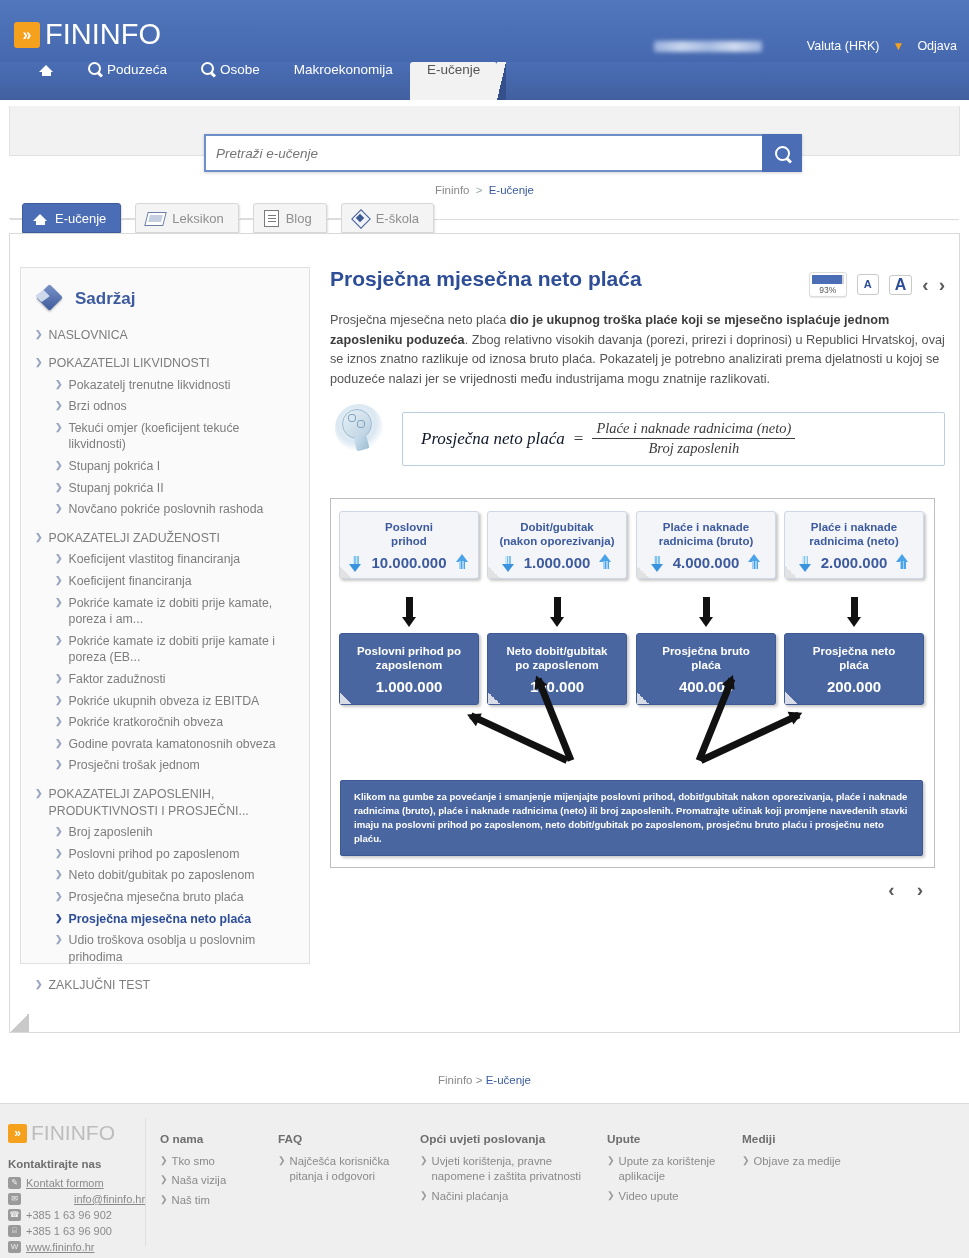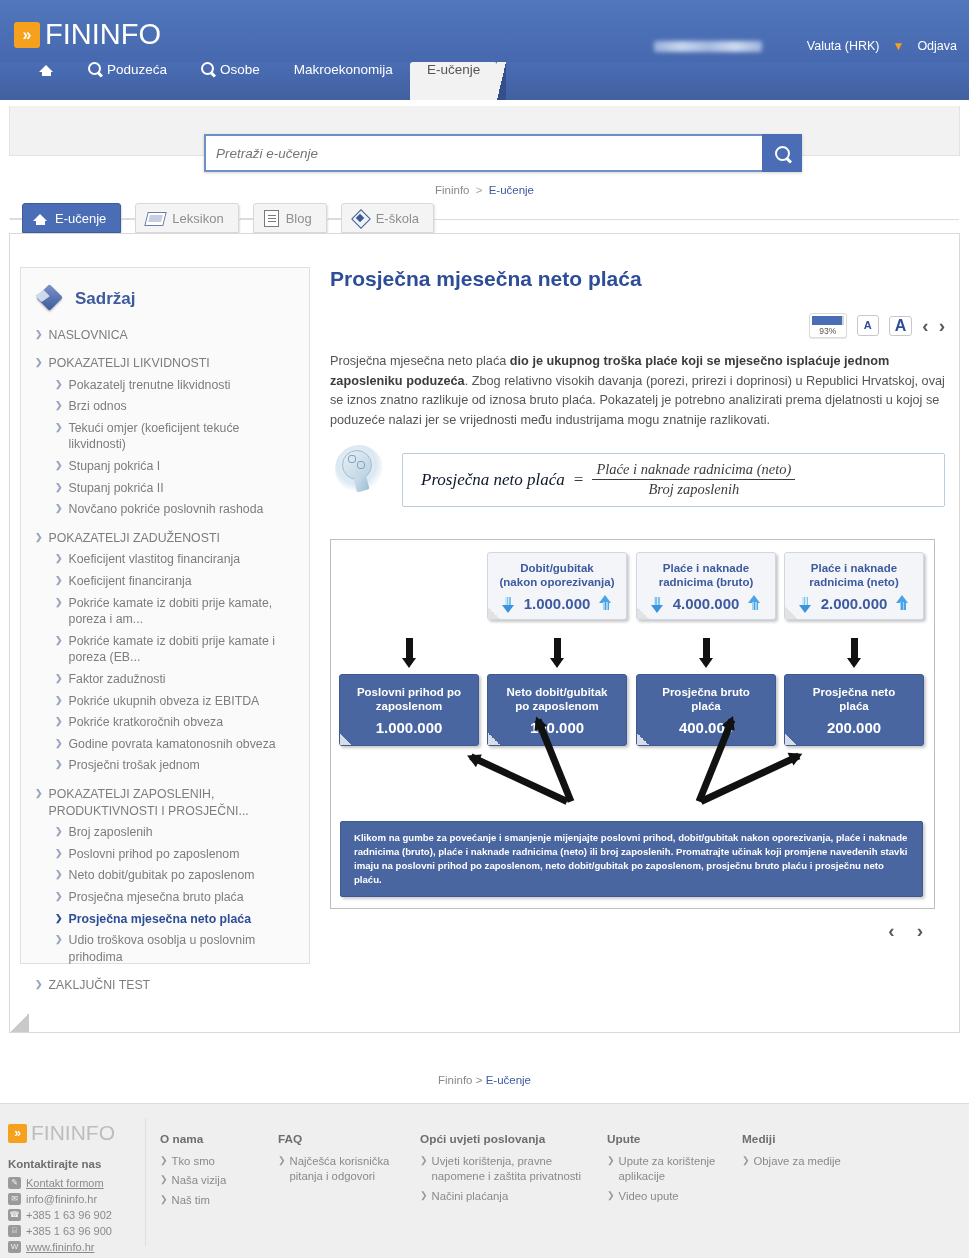--- a/index.html
+++ b/index.html
@@ -192,21 +192,21 @@
   .chev {
     flex:0 0 auto; color:#9aa6bf; font-size:9px; line-height:1.5; margin-top:1px;
     font-weight:bold;
   }
   .sb-item.current .chev { color:#2d4d97; }
 
   
   .main { position:absolute; left:330px; top:267px; width:615px; }
   .main-titlerow { display:flex; align-items:flex-start; justify-content:space-between; }
   .page-title { font-size:21px; font-weight:bold; color:#2d4d97; margin:0; }
-  .tools { display:flex; align-items:center; gap:10px; padding-top:5px;margin-top:41px; }
+  .tools { display:flex; align-items:center; gap:10px; padding-top:5px; }
   .progress {
     width:38px; background:#fff; border:1px solid #dcdcdc; border-radius:3px;
     padding:2px 2px 0; text-align:center; box-shadow:0 1px 1px rgba(0,0,0,.1);
   }
   .pbar { height:9px; background:#d4d4d4; position:relative; }
   .pbar > i { display:block; height:9px; background:#4a6db5; }
   .ptext { font-size:8.5px; color:#555; line-height:12px; }
   .fontbtn {
     border:1px solid #c9c9c9; background:#fff; border-radius:3px; color:#2d4d97;
     font-weight:bold; line-height:1; padding:2px 5px; cursor:pointer;
@@ -575,20 +575,38 @@
       <span class="f-eq">=</span>
       <span class="f-frac">
         <span class="f-num" style="display:block">Plaće i naknade radnicima (neto)</span>
         <span class="f-den" style="display:block">Broj zaposlenih</span>
       </span>
     </div>
   </div>
 
   <div class="diagram" id="diagram">
 
+    <div class="node node-top" style="left:8px;  top:12px; width:140px;">
+      <span class="dogear"></span>
+      <div>Poslovni</div>
+      <div>prihod</div>
+      <div class="valrow">
+        <span class="arrow-btn arrow-down">
+            <i class="tri"></i>
+            <i class="stem"></i>
+            <i class="dots"></i>
+          </span>
+        <span class="val">10.000.000</span>
+        <span class="arrow-btn arrow-up">
+            <i class="tri"></i>
+            <i class="stem"></i>
+            <i class="dots"></i>
+          </span>
+      </div>
+    </div>
 
     <div class="node node-top" style="left:156px; top:12px; width:140px;">
       <span class="dogear"></span>
       <div>Dobit/gubitak</div>
       <div>(nakon oporezivanja)</div>
       <div class="valrow">
         <span class="arrow-btn arrow-down">
             <i class="tri"></i>
             <i class="stem"></i>
             <i class="dots"></i>
@@ -710,21 +728,21 @@
   </div>
   <div class="f-contact">
     <h4>Kontaktirajte nas</h4>
     <div id="f-contact-lines">
         <div class="f-line">
           <span class="fic">✎</span>
           <span style="text-decoration: underline;">Kontakt formom</span>
         </div>
         <div class="f-line">
           <span class="fic">✉</span>
-          <span style="">info@fininfo.hr</span>
+          <span style="text-decoration: underline; margin-left: 48px;">info@fininfo.hr</span>
         </div>
         <div class="f-line">
           <span class="fic">☎</span>
           <span>+385 1 63 96 902</span>
         </div>
         <div class="f-line">
           <span class="fic">⌸</span>
           <span>+385 1 63 96 900</span>
         </div>
         <div class="f-line">

